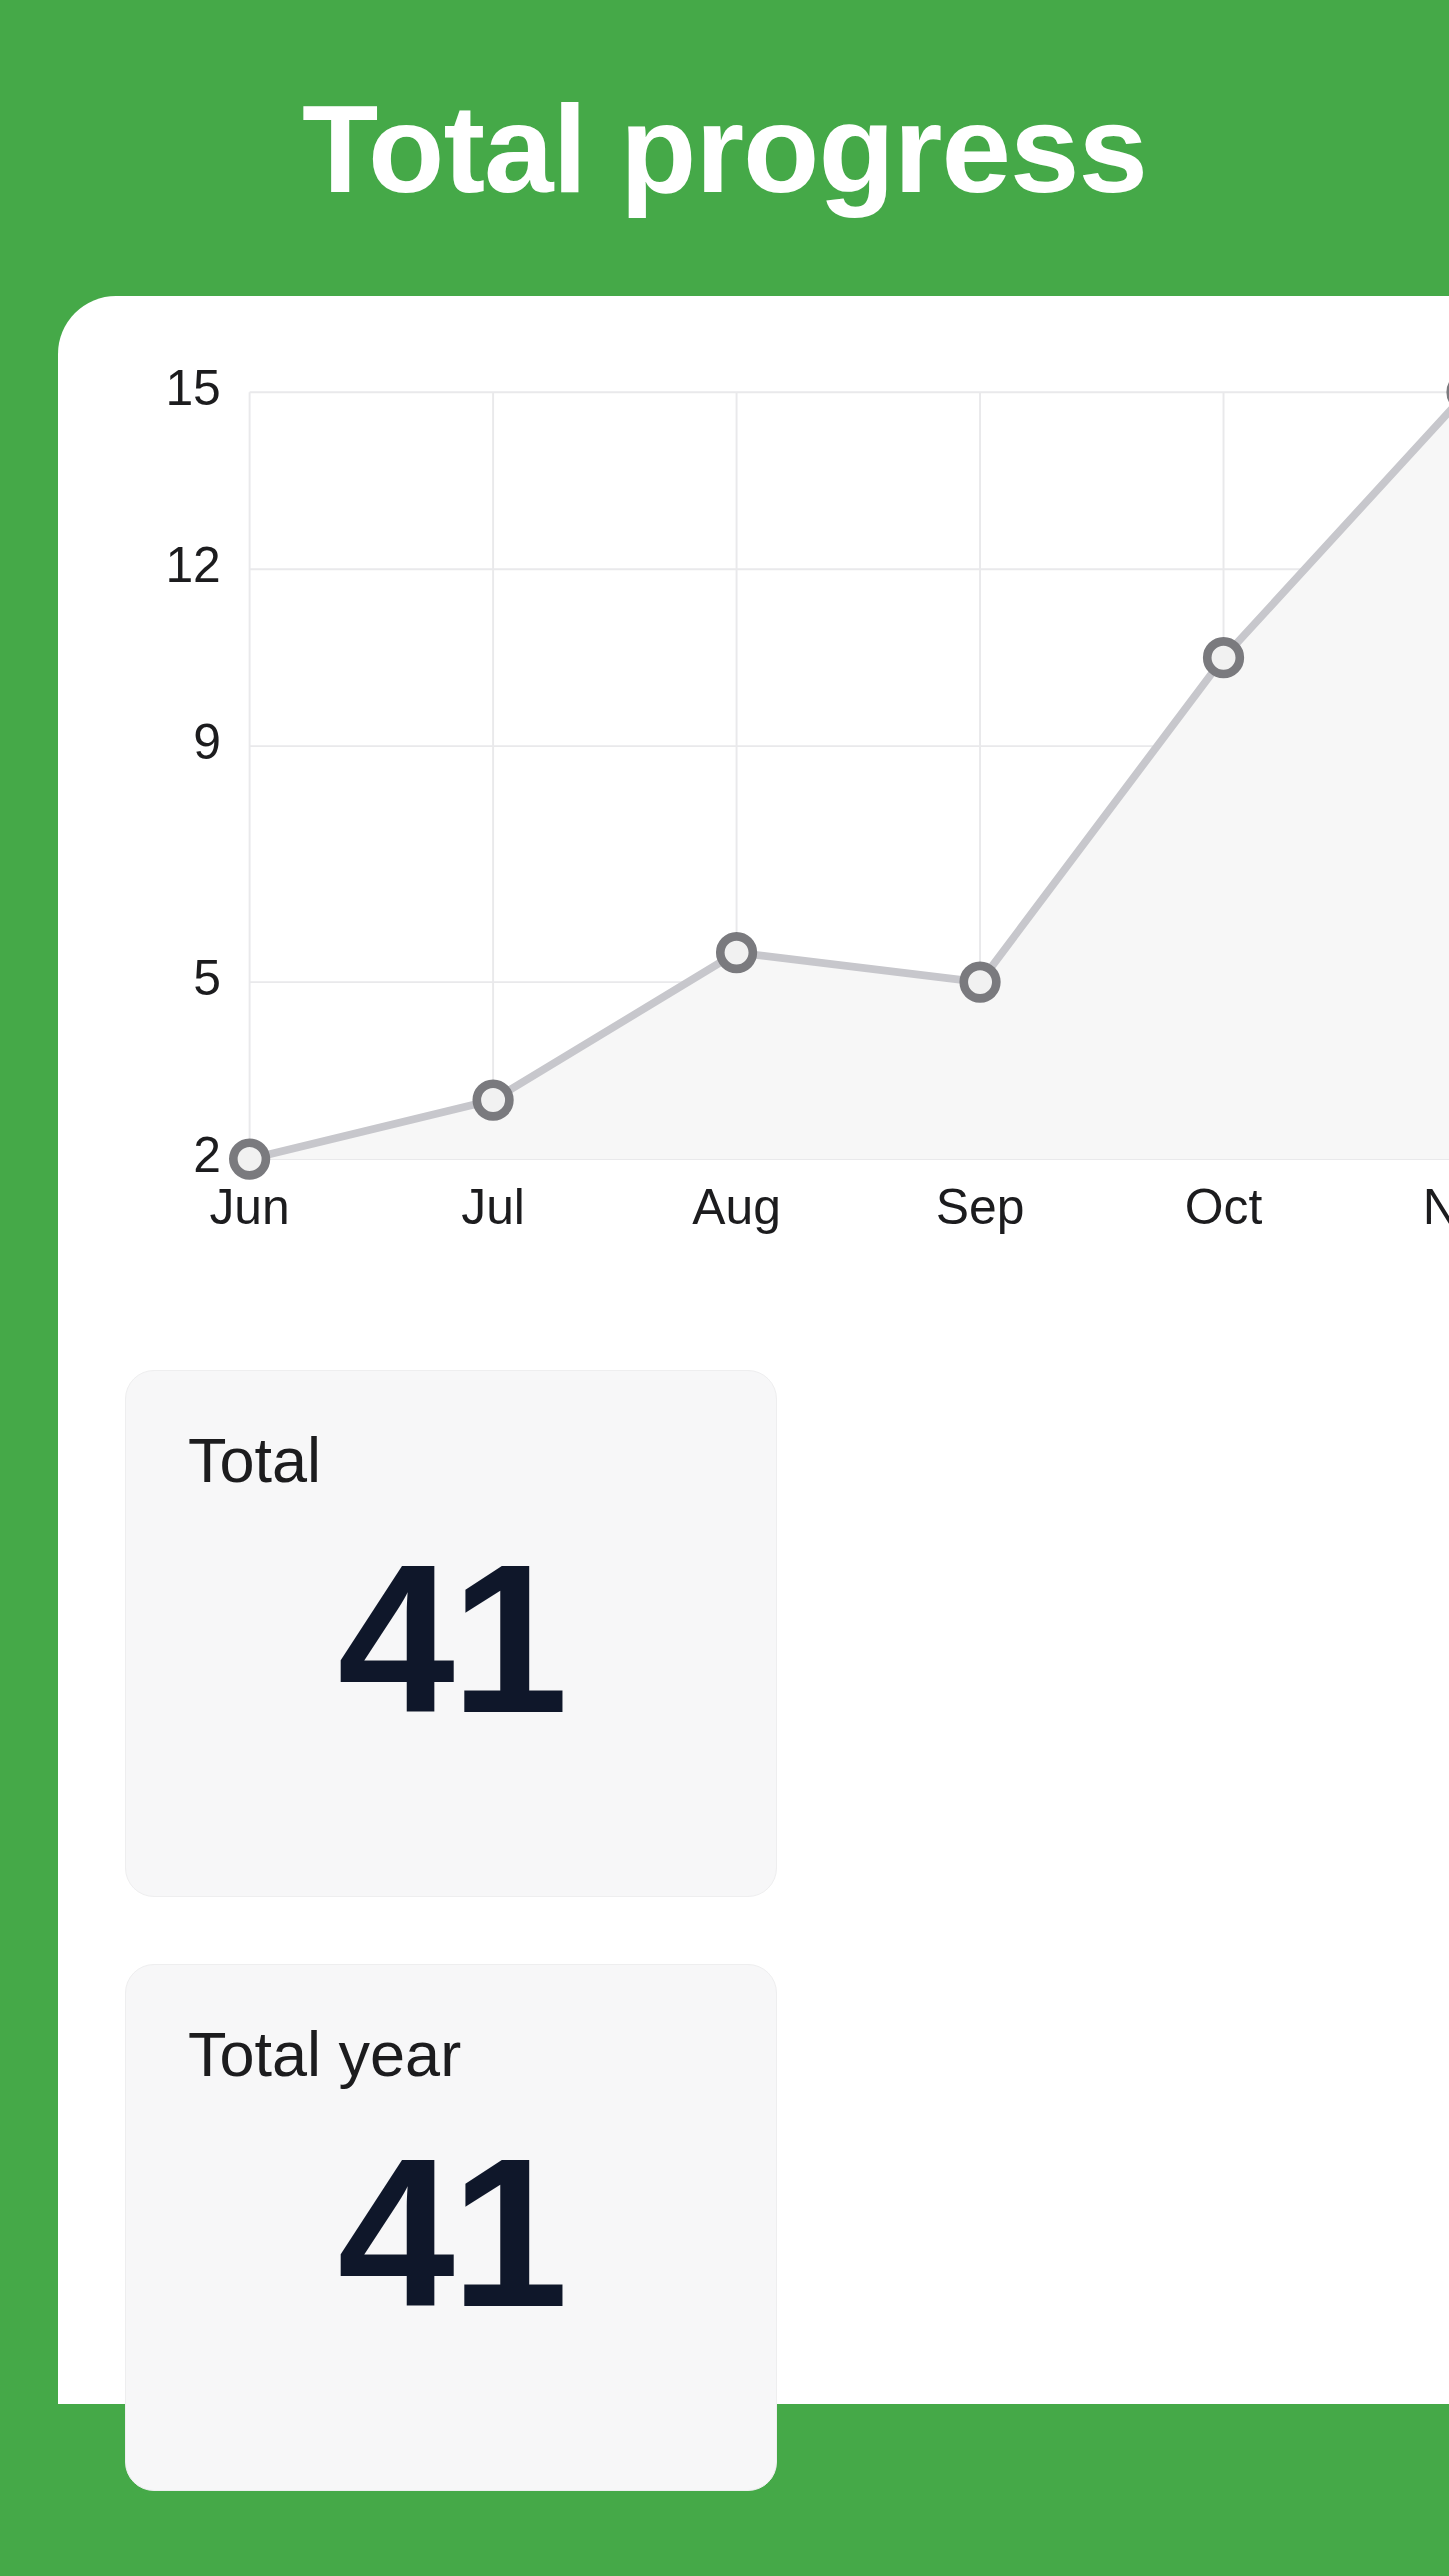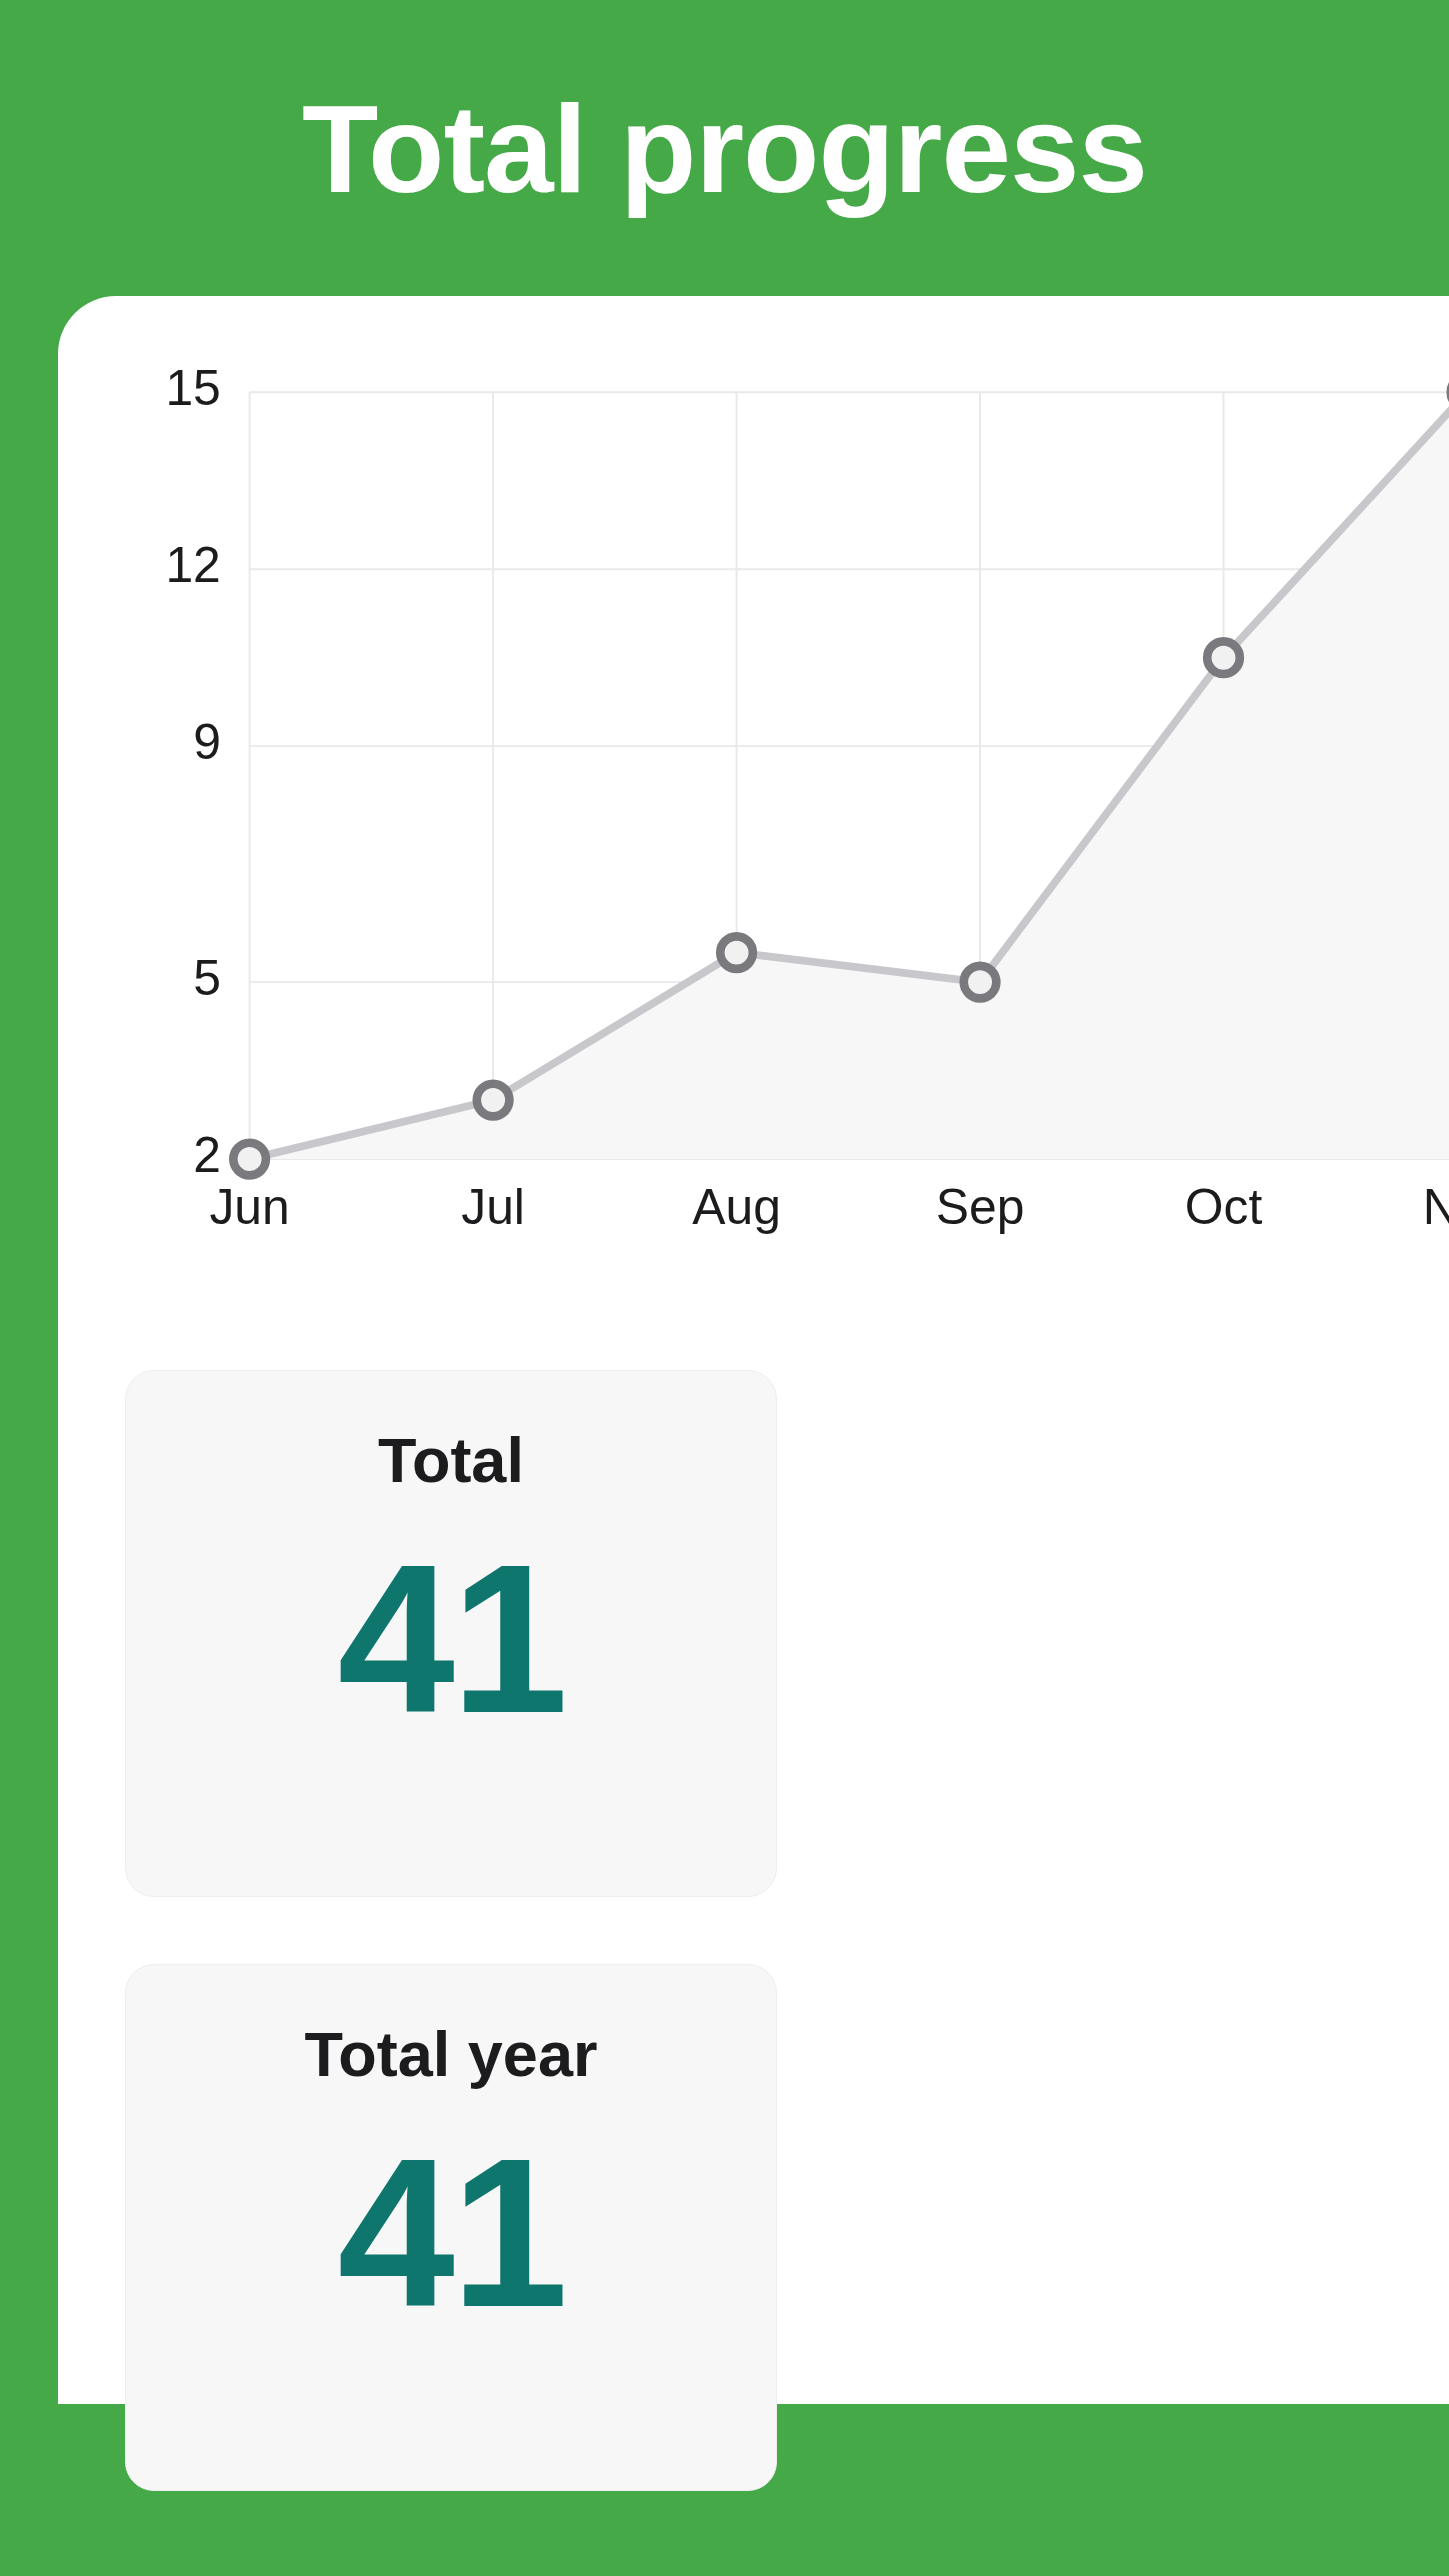--- a/index.html
+++ b/index.html
@@ -70,28 +70,27 @@
     .stat {
       width: 652px;
       height: 527px;
       background: #f7f7f8;
       border: 1px solid #eeeeef;
       border-radius: 29px;
       padding: 53px 62px 0;
     }
     .stat-label {
       font-size: 63px;
-      font-weight: 700;
+      font-weight: 400;
       color: #1c1c1e;
-      text-align: center;
     }
     .stat-value {
       font-size: 211px;
       font-weight: 800;
-      color: #0f766e;
+      color: #0f172a;
       text-align: center;
       margin-top: 38px;
       letter-spacing: -3.8px;
       line-height: 1;
     }
   </style>
 </head>
 <body>
 
 <div class="hero">

